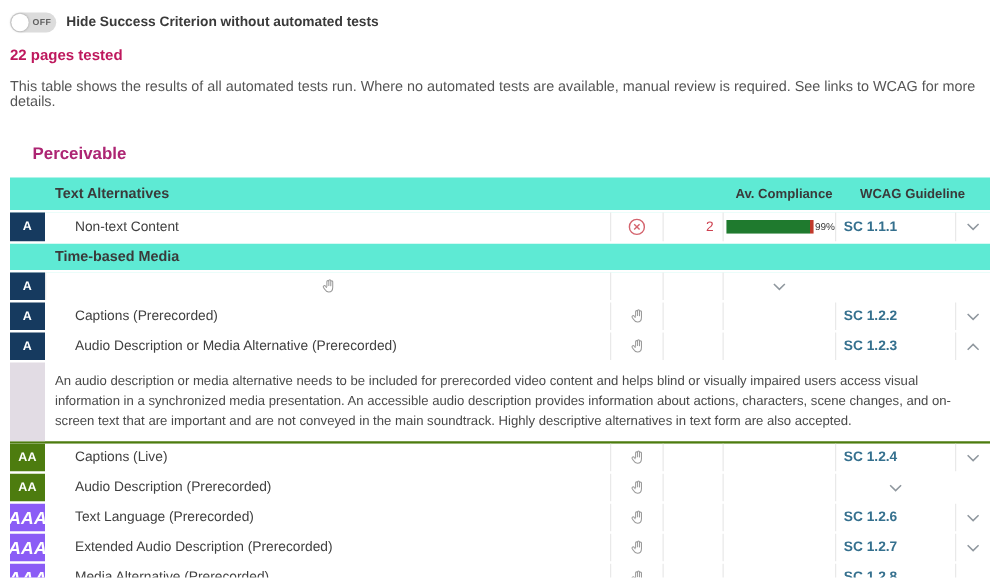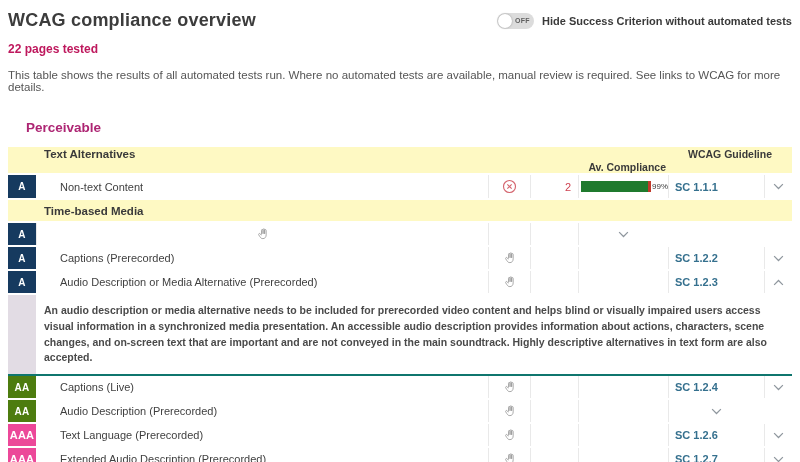--- a/index.html
+++ b/index.html
@@ -34,21 +34,21 @@
 
   
   .table { margin-top: 12px; }
   .grid-row {
     display: grid;
     grid-template-columns: 28px 1fr 42px 48px 90px 96px 28px;
     align-items: stretch;
     background: #fff;
   }
   .group-header {
-    background: #fef9c3;
+    background: #5eead4;
     border-bottom: 2px solid #fff;
   }
   .group-header .g-title {
     grid-column: 2; display: flex; align-items: center;
     padding-left: 8px; font-size: 11.5px; font-weight: bold; color: #3a3a3a;
   }
   .group-header.first { height: 26px; }
   .group-header { height: 21px; }
   .col-head { display: flex; align-items: center; font-size: 10.5px; font-weight: bold; color: #3a3a3a; }
   .col-av { grid-column: 4 / span 2; justify-content: flex-end; padding-right: 2px; }
@@ -56,73 +56,71 @@
 
   .data-row { height: 22px; border-bottom: 2px solid #fff; }
   .data-row.tall { height: 23px; }
   .cell { display: flex; align-items: center; min-width: 0; }
   .sep { border-left: 1px solid #e9e9e9; }
   .badge {
     justify-content: center; color: #fff; font-weight: bold; font-size: 10px; letter-spacing: .2px;
   }
   .lv-a   { background: #163a5f; }
   .lv-aa  { background: #4d7c0f; }
-  .lv-aaa { background: #ec4899; font-size: 11px; }
+  .lv-aaa { background: #8b5cf6; font-size: 14px; font-style: italic; }
   .name-cell { padding-left: 24px; font-size: 11px; color: #3f3f3f; white-space: nowrap; overflow: hidden; }
   .status-cell { justify-content: center; }
   .count-cell { justify-content: flex-end; padding-right: 7px; font-size: 11px; color: #ce4150; }
   .bar-cell { padding-left: 2px; }
   .bar-track { display: flex; width: 72px; height: 11px; overflow: hidden; }
   .bar-green { background: #1f7a2e; height: 100%; }
   .bar-red { background: #c0392b; height: 100%; }
   .bar-label { font-size: 8px; color: #3a3a3a; margin-left: 1px; }
   .sc-cell { padding-left: 6px; }
   .sc-link { font-size: 11px; font-weight: 600; color: #35708e; text-decoration: none; cursor: pointer; }
   .chev-cell { justify-content: center; cursor: pointer; }
 
   
   .expanded-row {
     display: grid; grid-template-columns: 28px 1fr;
-    border-bottom: 2px solid #0f766e;
-    font-weight: bold;
+    border-bottom: 2px solid #4d7c0f;
   }
   .expanded-left { background: #e2dce4; }
   .expanded-text {
     padding: 8px 14px 8px 8px; font-size: 10.5px; line-height: 1.5; color: #4a4a4a;
   }
 
   svg { display: block; }
 </style>
 </head>
 <body>
 
 <div class="wrap">
 
   <div class="top-row">
-    <div class="page-title">WCAG compliance overview</div>
     <div class="toggle-group">
       <div class="toggle-pill">
         <div class="toggle-knob"></div>
         <div class="toggle-state">OFF</div>
       </div>
       <div class="toggle-label">Hide Success Criterion without automated tests</div>
     </div>
   </div>
 
   <div class="subtitle">22 pages tested</div>
   <div class="description">This table shows the results of all automated tests run. Where no automated tests are available, manual review is required. See links to WCAG for more details.</div>
 
   <div class="principle">Perceivable</div>
 
   <div class="table">
 
     <div class="grid-row group-header first">
       <div class="g-title">Text Alternatives</div>
+      <div class="col-head col-av">Av. Compliance</div>
       <div class="col-head col-wcag">WCAG Guideline</div>
-      <div class="col-head col-av">Av. Compliance</div>
     </div>
 
     <div class="grid-row data-row tall">
       <div class="cell badge lv-a">A</div>
       <div class="cell name-cell">Non-text Content</div>
       <div class="cell status-cell sep">
         <span>
           <svg width="15" height="15" viewBox="0 0 16 16">
               <circle cx="8" cy="8" r="6.4" fill="none" stroke="#d4646e" stroke-width="1.2"></circle>
               <path d="M5.7 5.7l4.6 4.6M10.3 5.7l-4.6 4.6" stroke="#d4646e" stroke-width="1.2"></path>

